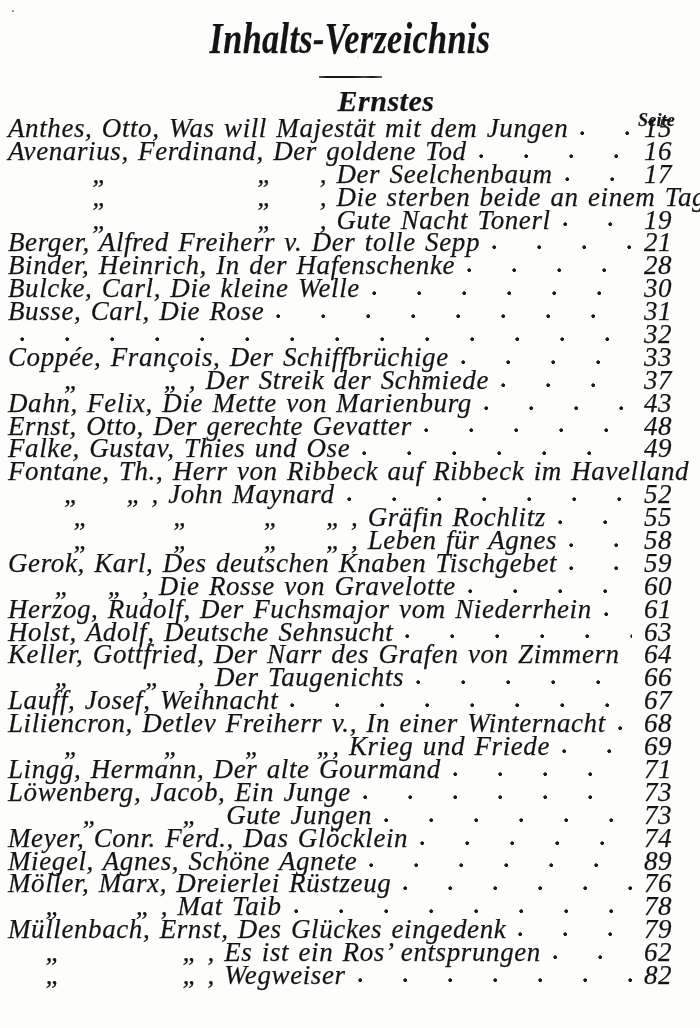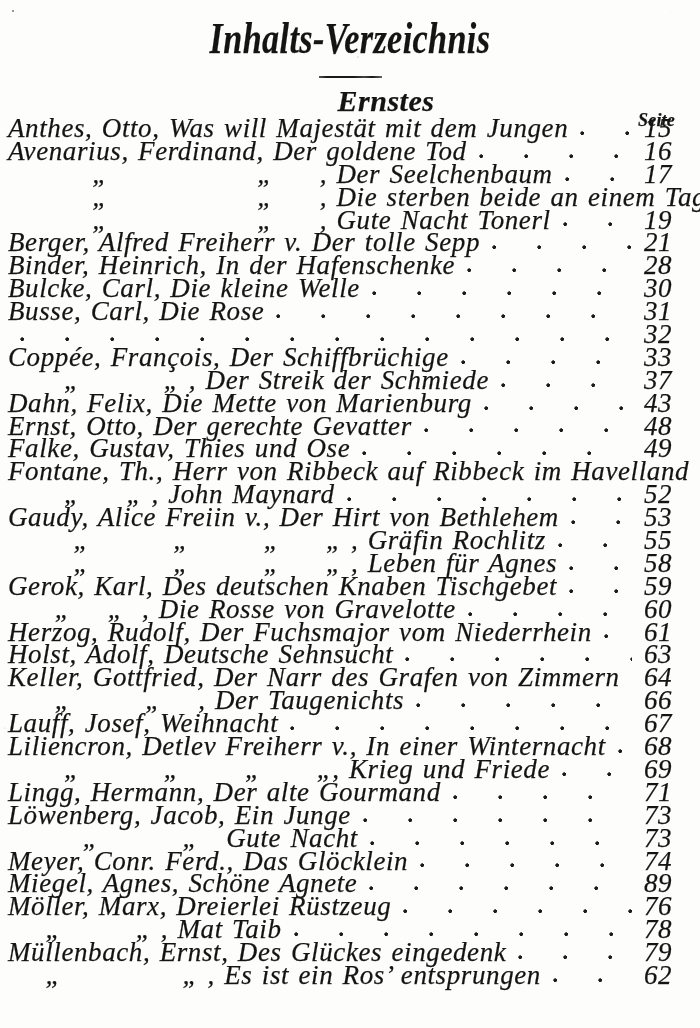--- a/index.html
+++ b/index.html
@@ -224,25 +224,20 @@
     <span class="leader"></span>
     <span class="pg">51</span>
   </div>
 
   <div class="row">
     <span class="txt">      „     „ , John Maynard</span>
     <span class="leader"></span>
     <span class="pg">52</span>
   </div>
 
-  <div class="row">
-    <span class="txt">Gaudy, Alice Freiin v., Der Hirt von Bethlehem</span>
-    <span class="leader"></span>
-    <span class="pg">53</span>
-  </div>
 
   <div class="row">
     <span class="txt">       „         „        „     „ , Gräfin Rochlitz</span>
     <span class="leader"></span>
     <span class="pg">55</span>
   </div>
 
   <div class="row">
     <span class="txt">       „         „        „     „ , Leben für Agnes</span>
     <span class="leader"></span>
@@ -309,21 +304,21 @@
     <span class="pg">71</span>
   </div>
 
   <div class="row">
     <span class="txt">Löwenberg, Jacob, Ein Junge</span>
     <span class="leader"></span>
     <span class="pg">73</span>
   </div>
 
   <div class="row">
-    <span class="txt">        „         „   Gute Nacht</span>
+    <span class="txt">        „         „   Gute Jungen</span>
     <span class="leader"></span>
     <span class="pg">73</span>
   </div>
 
   <div class="row">
     <span class="txt">Meyer, Conr. Ferd., Das Glöcklein</span>
     <span class="leader"></span>
     <span class="pg">74</span>
   </div>
 
@@ -350,14 +345,19 @@
     <span class="leader"></span>
     <span class="pg">79</span>
   </div>
 
   <div class="row">
     <span class="txt">    „             „ , Es ist ein Ros’ entsprungen</span>
     <span class="leader"></span>
     <span class="pg">62</span>
   </div>
 
+  <div class="row">
+    <span class="txt">    „             „ , Wegweiser</span>
+    <span class="leader"></span>
+    <span class="pg">82</span>
+  </div>
 </div>
 </div>
 
 </body></html>

